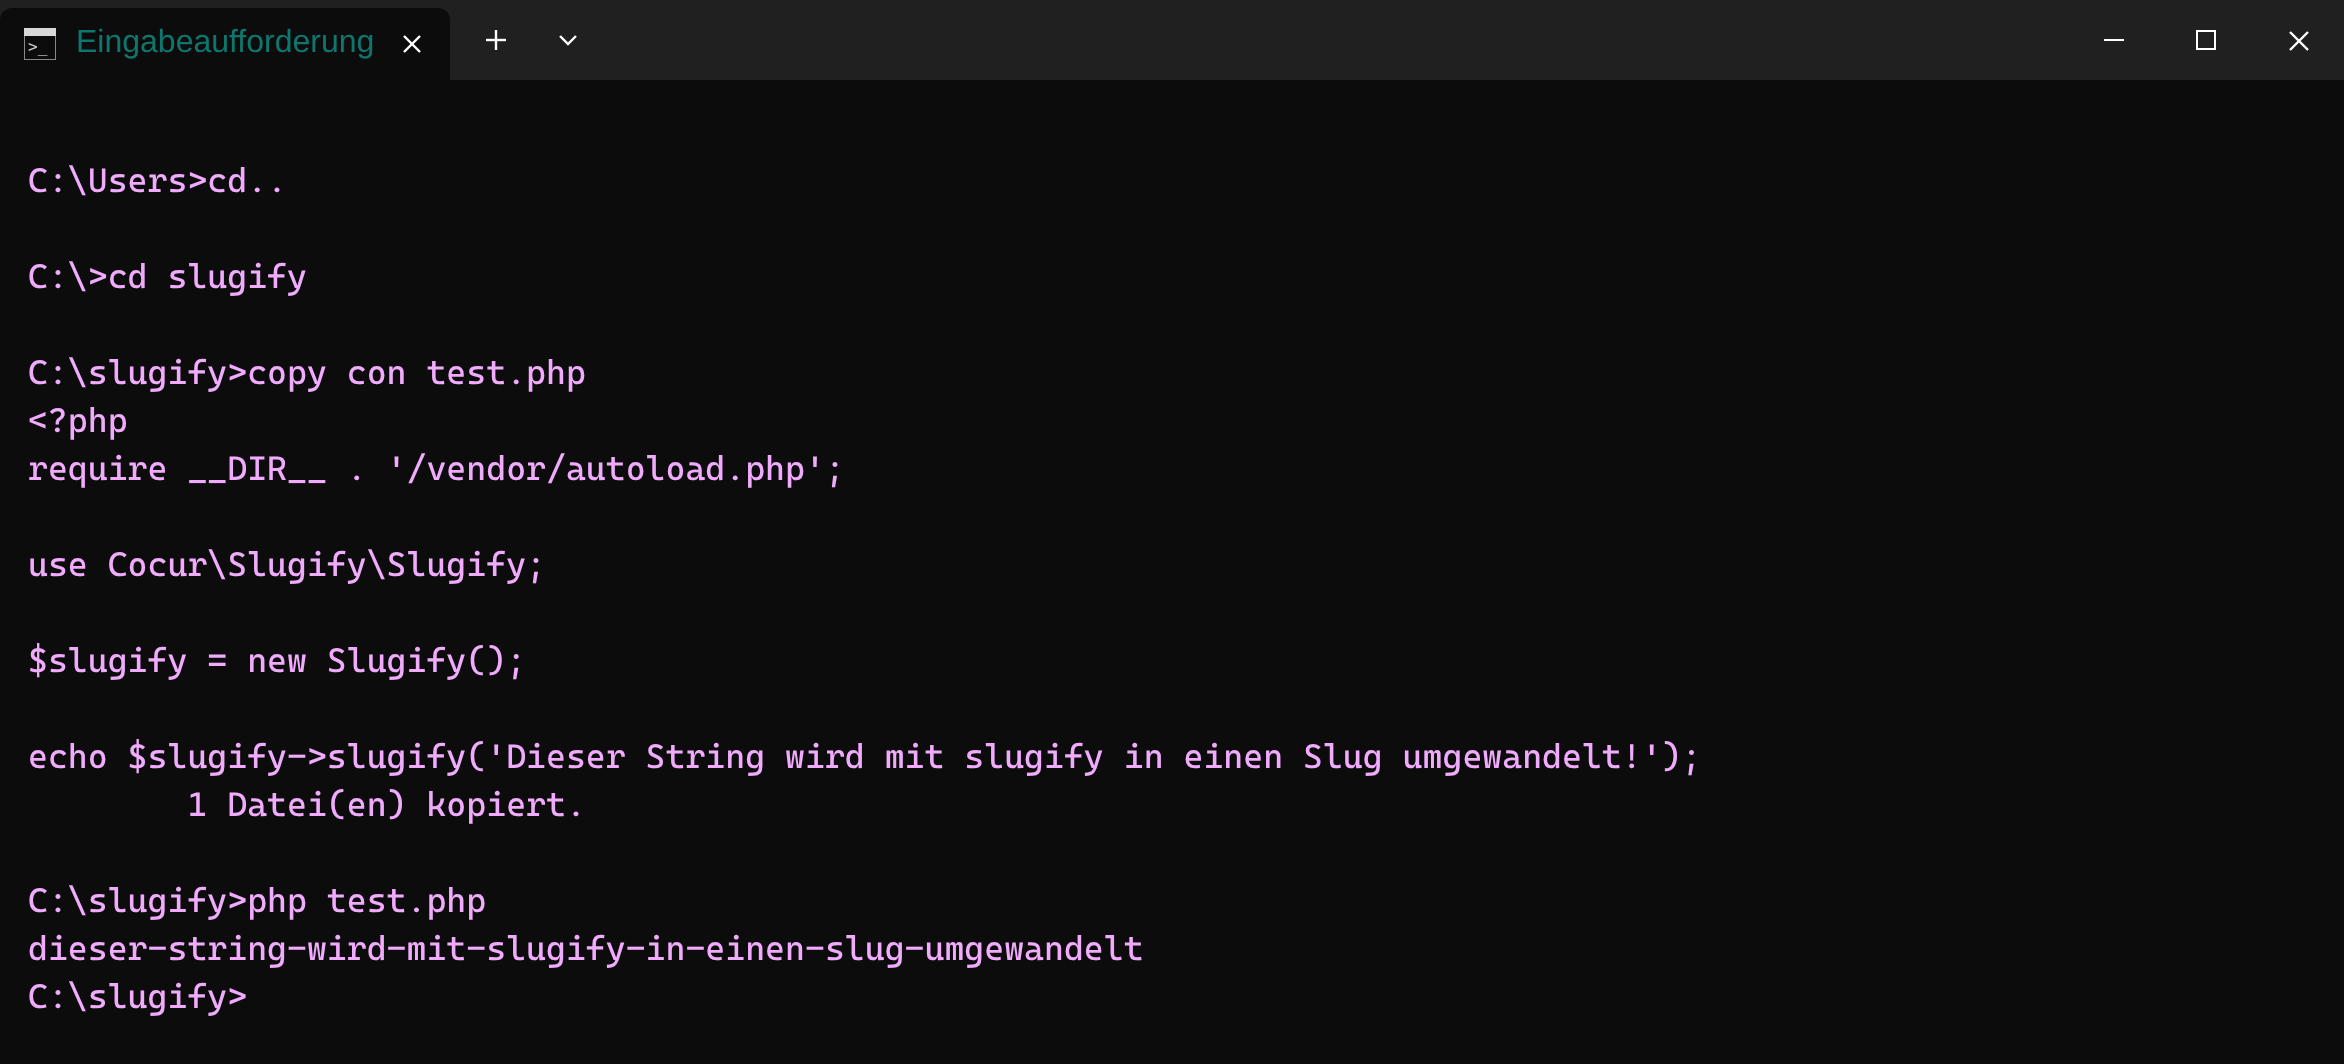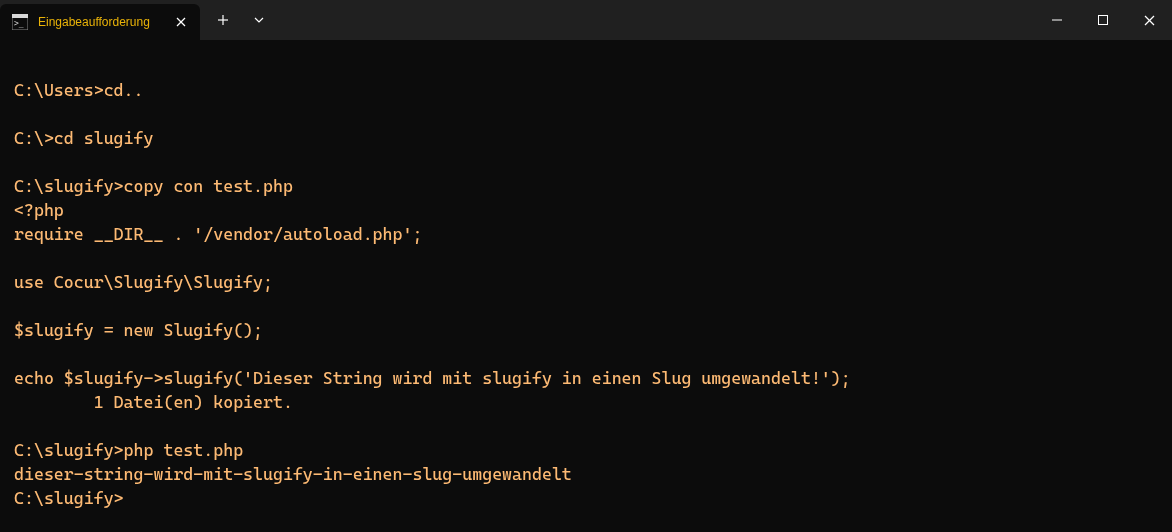--- a/index.html
+++ b/index.html
@@ -36,22 +36,22 @@
       height: 36px;
     }
     .tab-icon {
       width: 16px;
       height: 16px;
       display: flex;
       align-items: center;
       justify-content: center;
     }
     .tab-title {
-      color: #eab308;
-      font-size: 12px;
+      color: #0f766e;
+      font-size: 16px;
       flex: 1;
       white-space: nowrap;
       overflow: hidden;
     }
     .tab-close {
       width: 18px;
       height: 18px;
       display: flex;
       align-items: center;
       justify-content: center;
@@ -88,21 +88,21 @@
       cursor: pointer;
       color: #ffffff;
     }
     .terminal {
       flex: 1;
       background: #0c0c0c;
       padding: 14px 14px;
       font-family: "Cascadia Mono", "Consolas", monospace;
       font-size: 17px;
       line-height: 24px;
-      color: #fdba74;
+      color: #f0abfc;
       white-space: pre;
       overflow: hidden;
     }
     .terminal div {
       white-space: pre;
     }
   </style>
 </head>
 <body>
 

